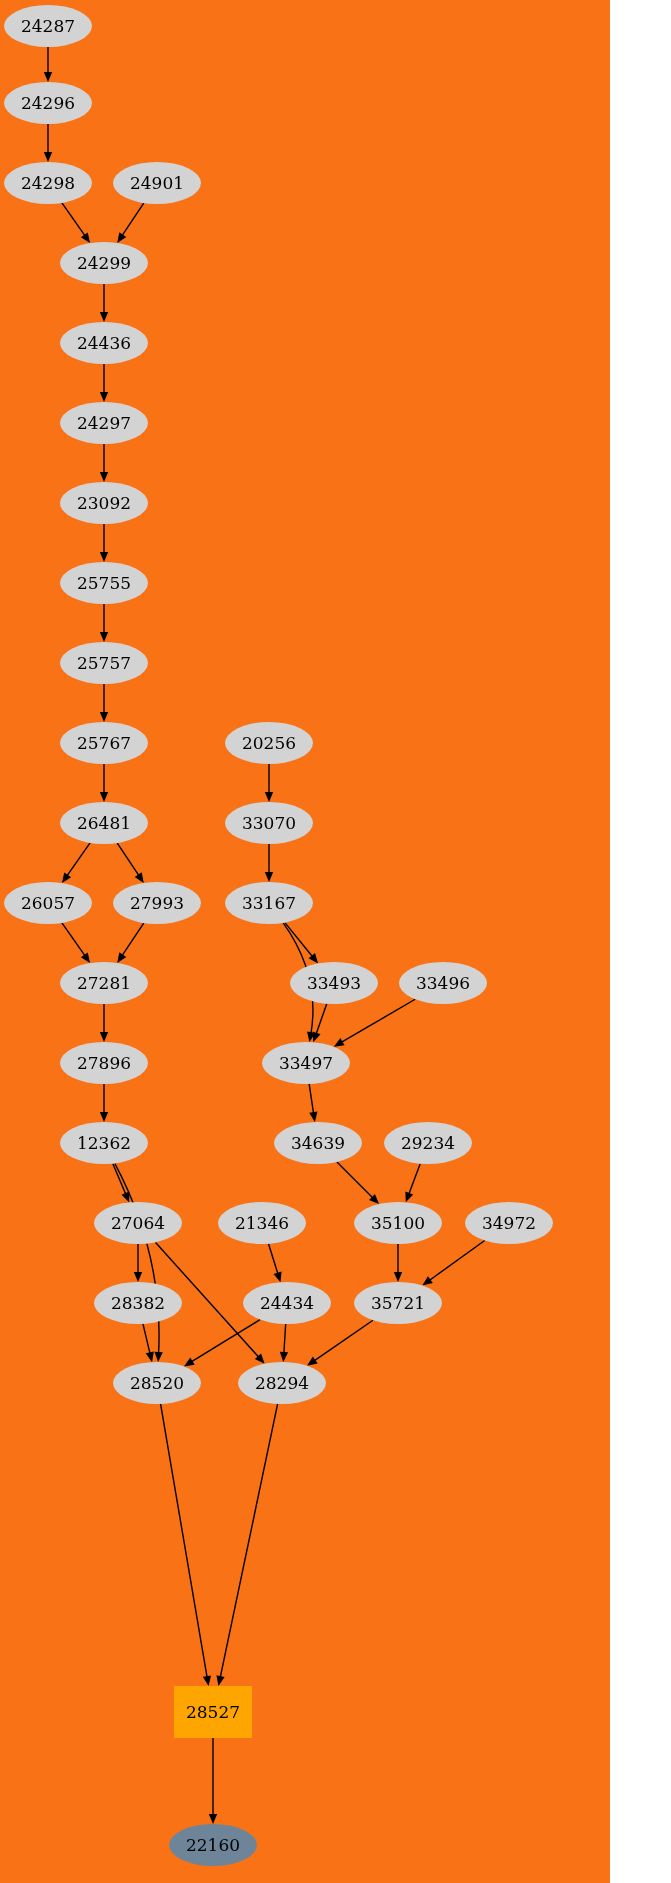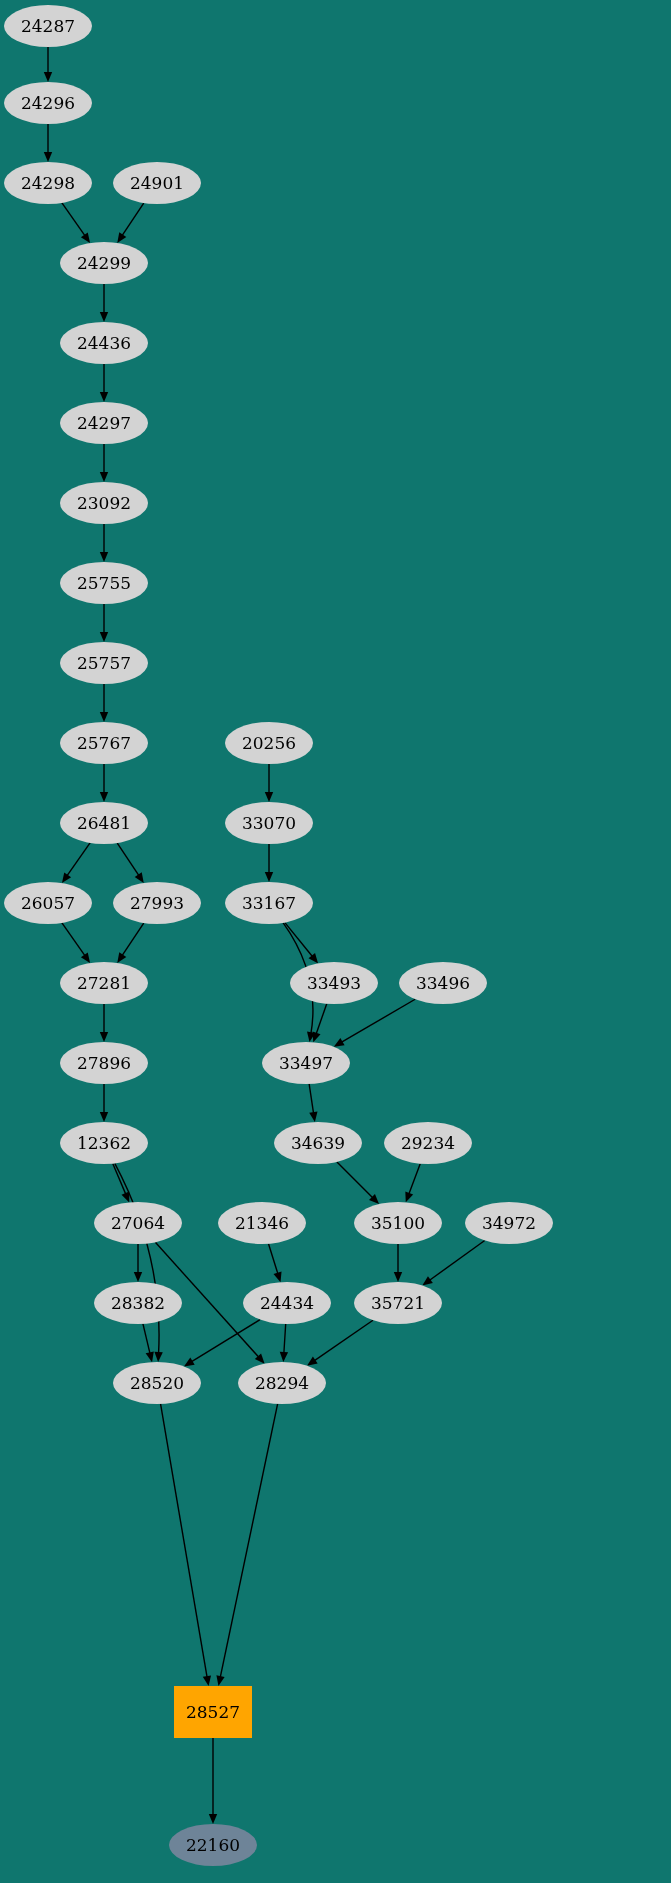--- a/index.html
+++ b/index.html
@@ -2,23 +2,23 @@
 <html><head>
 <meta charset="utf-8">
 <style>
   html, body {
     margin: 0;
     padding: 0;
     background: #ffffff;
   }
   #graph-root {
     position: relative;
-    width: 671px;
+    width: 610px;
     height: 1883px;
-    background: #0f766e;
+    background: #f97316;
     font-family: "DejaVu Serif", "Liberation Serif", serif;
   }
   svg#graph-svg {
     display: block;
     width: 671px;
     height: 1883px;
   }
   .node-shape {
     stroke: none;
   }

